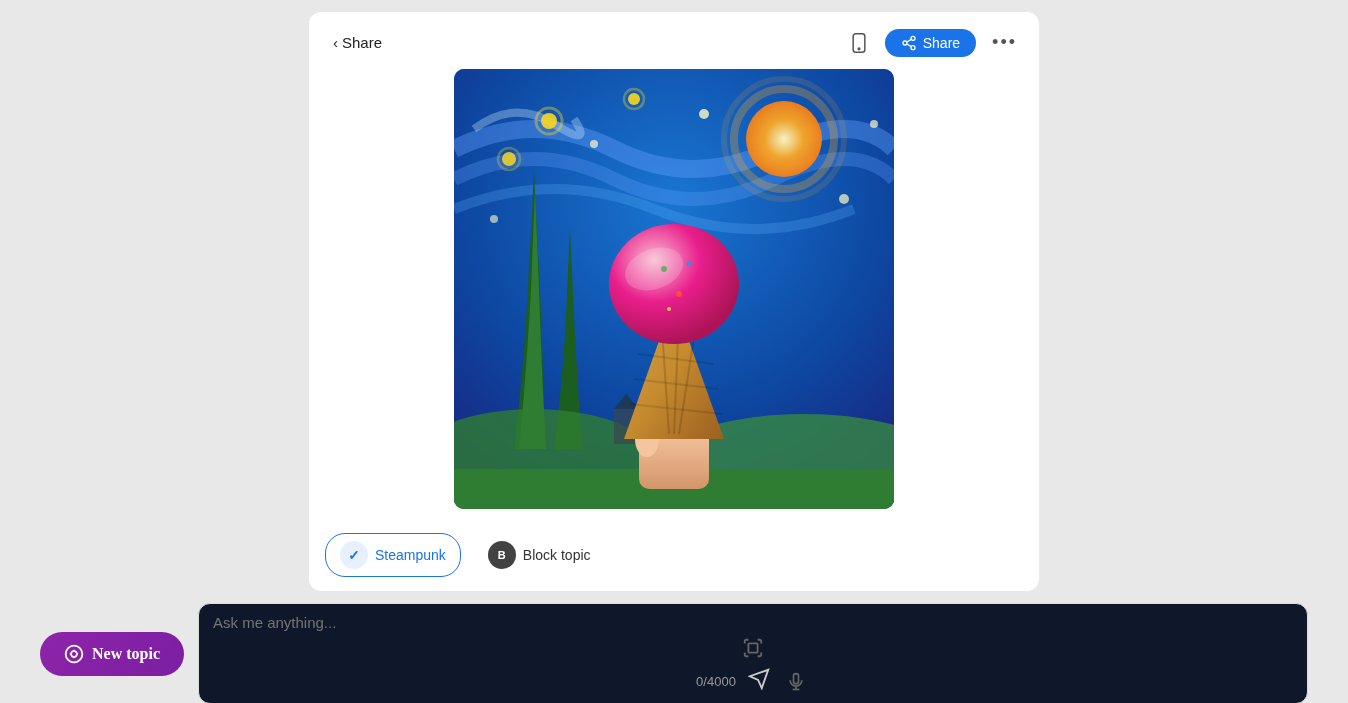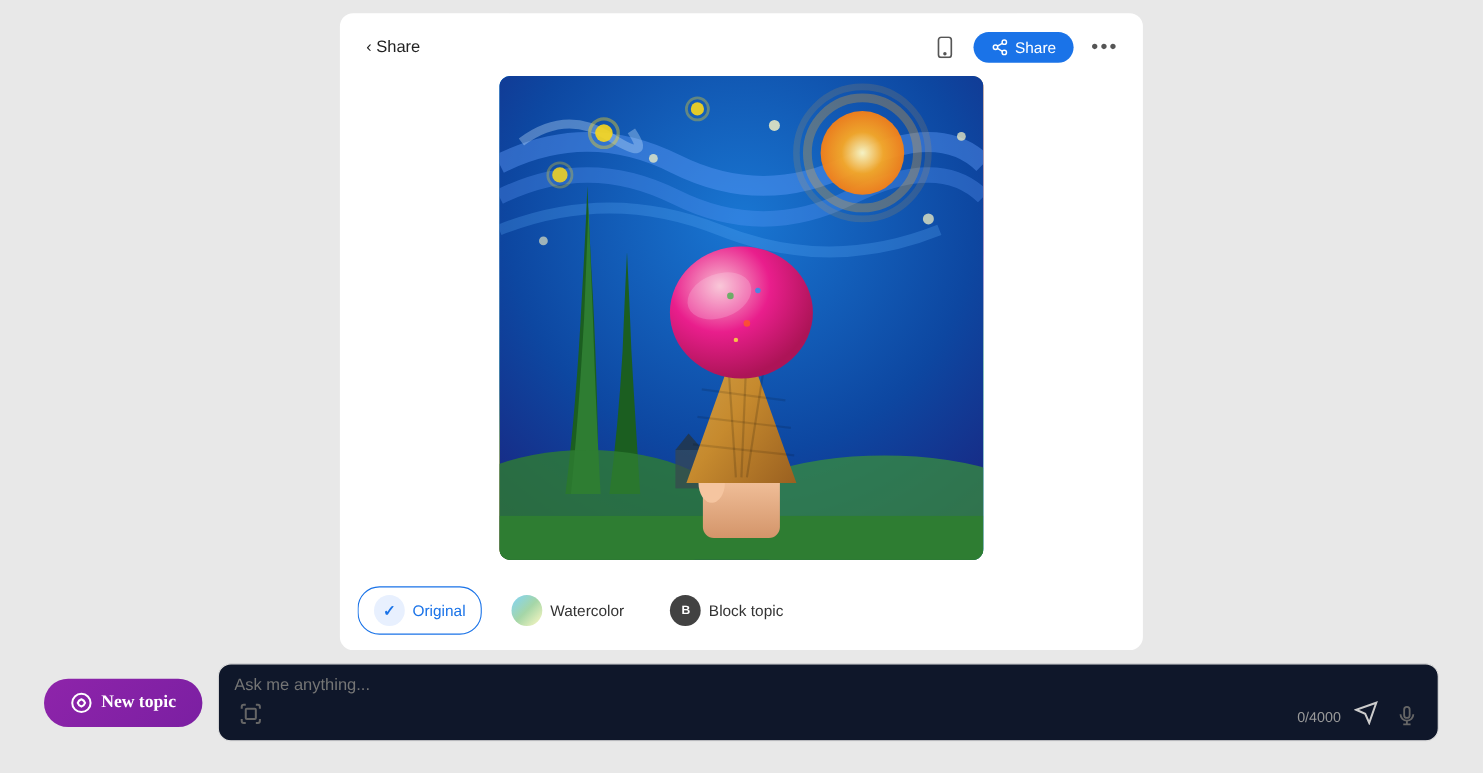--- a/index.html
+++ b/index.html
@@ -216,20 +216,21 @@
       background: transparent;
       width: 100%;
       resize: none;
     }
 
     .input-bottom {
       display: flex;
       align-items: center;
       justify-content: space-between;
       margin-top: 4px;
+      flex-direction: column;
     }
 
     .attach-btn {
       background: none;
       border: none;
       cursor: pointer;
       color: #666;
       font-size: 18px;
       padding: 2px 4px;
     }
@@ -399,28 +400,24 @@
         </svg>
       </div>
     </div>
 
     <div class="style-bar">
 
       <div class="style-option selected">
         <div class="style-icon icon-original">
           <span style="color:#1a73e8;font-size:14px;font-weight:700;">✓</span>
         </div>
-        <span>Original</span>
-      </div>
-
-
-      <div class="style-option">
-        <div class="style-icon icon-watercolor"></div>
-        <span>Watercolor</span>
-      </div>
+        <span>Steampunk</span>
+      </div>
+
+
 
       <div class="style-option">
         <div class="style-icon icon-blockprint" style="display:flex;align-items:center;justify-content:center;">
           <span style="color:#fff;font-size:11px;font-weight:700;">B</span>
         </div>
         <span>Block topic</span>
       </div>
 
 
       <div class="style-option">

